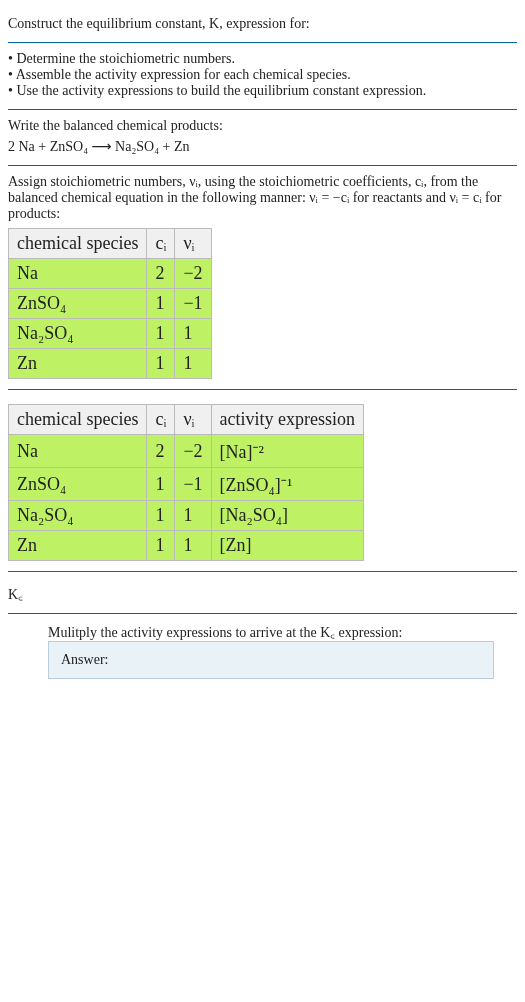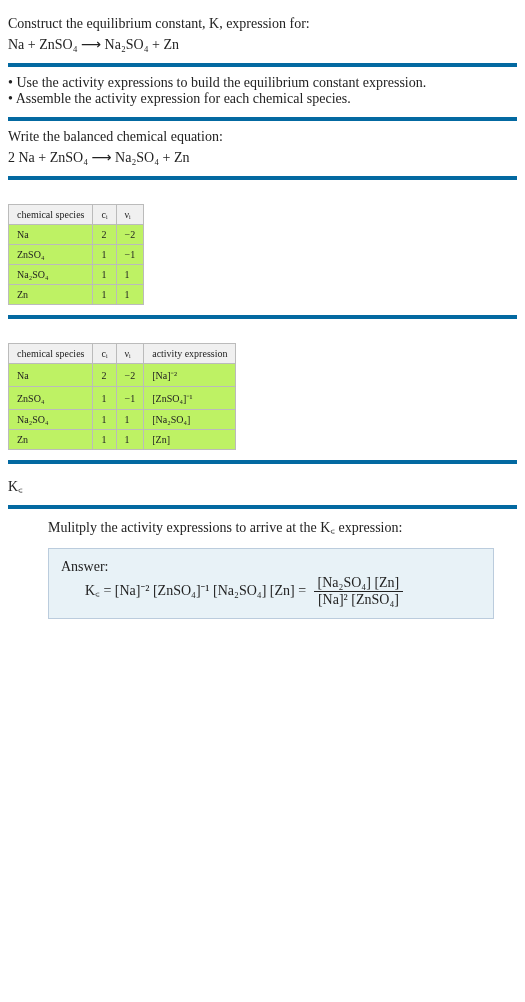--- a/index.html
+++ b/index.html
@@ -6,75 +6,76 @@
     margin: 0;
     padding: 8px;
     font-family: Georgia, 'Times New Roman', serif;
     font-size: 14px;
     color: #222;
     width: 525px;
     box-sizing: border-box;
     background: #fff;
   }
   .section {
-    border-bottom: 4px solid #0369a1;
+    border-bottom: 1px solid #0369a1;
     padding: 8px 0 10px 0;
   }
   .section:last-child { border-bottom: none; padding-left: 40px; }
   .eq { margin-top: 4px; }
   table {
     border-collapse: collapse;
-    margin-top: 16px;
-    font-size: 10px;
+    margin-top: 6px;
+    font-size: 18px;
   }
   th, td {
     border: 1px solid #bbb;
     padding: 4px 8px;
     text-align: left;
     font-weight: normal;
     background: #bef264;
   }
   th { background: #f0f0f0; }
   .answer-box {
     background: #e8f2f7;
     border: 1px solid #bcd;
     padding: 10px 12px;
-    margin-top: 12px;
+    margin-top: 0;
     display: inline-block;
     min-width: 420px;
   }
   .frac {
     display: inline-block;
     vertical-align: middle;
     text-align: center;
     margin: 0 4px;
   }
   .frac .num { display: block; border-bottom: 1px solid #222; padding: 0 4px; }
   .frac .den { display: block; padding: 0 4px; }
   .indent { margin-left: 24px; }
 </style>
 </head>
 <body>
 
 <div class="section">
   <div><span>Construct the equilibrium constant, K, expression for:</span></div>
-  <div class="eq">Na + ZnSO₄  ⟶  Na₂SO₄ + Zn</div>
 </div>
 
 <div class="section">
+  <div>• Determine the stoichiometric numbers.</div>
+  <div>• Assemble the activity expression for each chemical species.</div>
   <div>• Use the activity expressions to build the equilibrium constant expression.</div>
-  <div>• Assemble the activity expression for each chemical species.</div>
 </div>
 
 <div class="section">
-  <div>Write the balanced chemical equation:</div>
+  <div>Write the balanced chemical products:</div>
   <div class="eq">2 Na + ZnSO₄  ⟶  Na₂SO₄ + Zn</div>
 </div>
 
 <div class="section">
+  <div>Assign stoichiometric numbers, νᵢ, using the stoichiometric coefficients, cᵢ, from the balanced chemical equation in the following manner: νᵢ = −cᵢ for reactants and νᵢ = cᵢ for products:</div>
   <table>
     <tbody>
         <tr>
       <th>chemical species</th>
       <th>cᵢ</th>
       <th>νᵢ</th>
     </tr>
     <tr>
       <td>Na</td>
       <td>2</td>
@@ -137,21 +138,14 @@
 </div>
 
 <div class="section">
   <div class="eq">K꜀</div>
 </div>
 
 <div class="section" style="border-bottom:none;">
   <div>Mulitply the activity expressions to arrive at the K꜀ expression:</div>
   <div class="answer-box">
     <div>Answer:</div>
-    <div class="indent">
-      <span>K꜀ = [Na]⁻² [ZnSO₄]⁻¹ [Na₂SO₄] [Zn] = </span>
-      <span class="frac">
-        <span class="num">[Na₂SO₄] [Zn]</span>
-        <span class="den">[Na]² [ZnSO₄]</span>
-      </span>
-    </div>
   </div>
 </div>
 
 </body></html>

